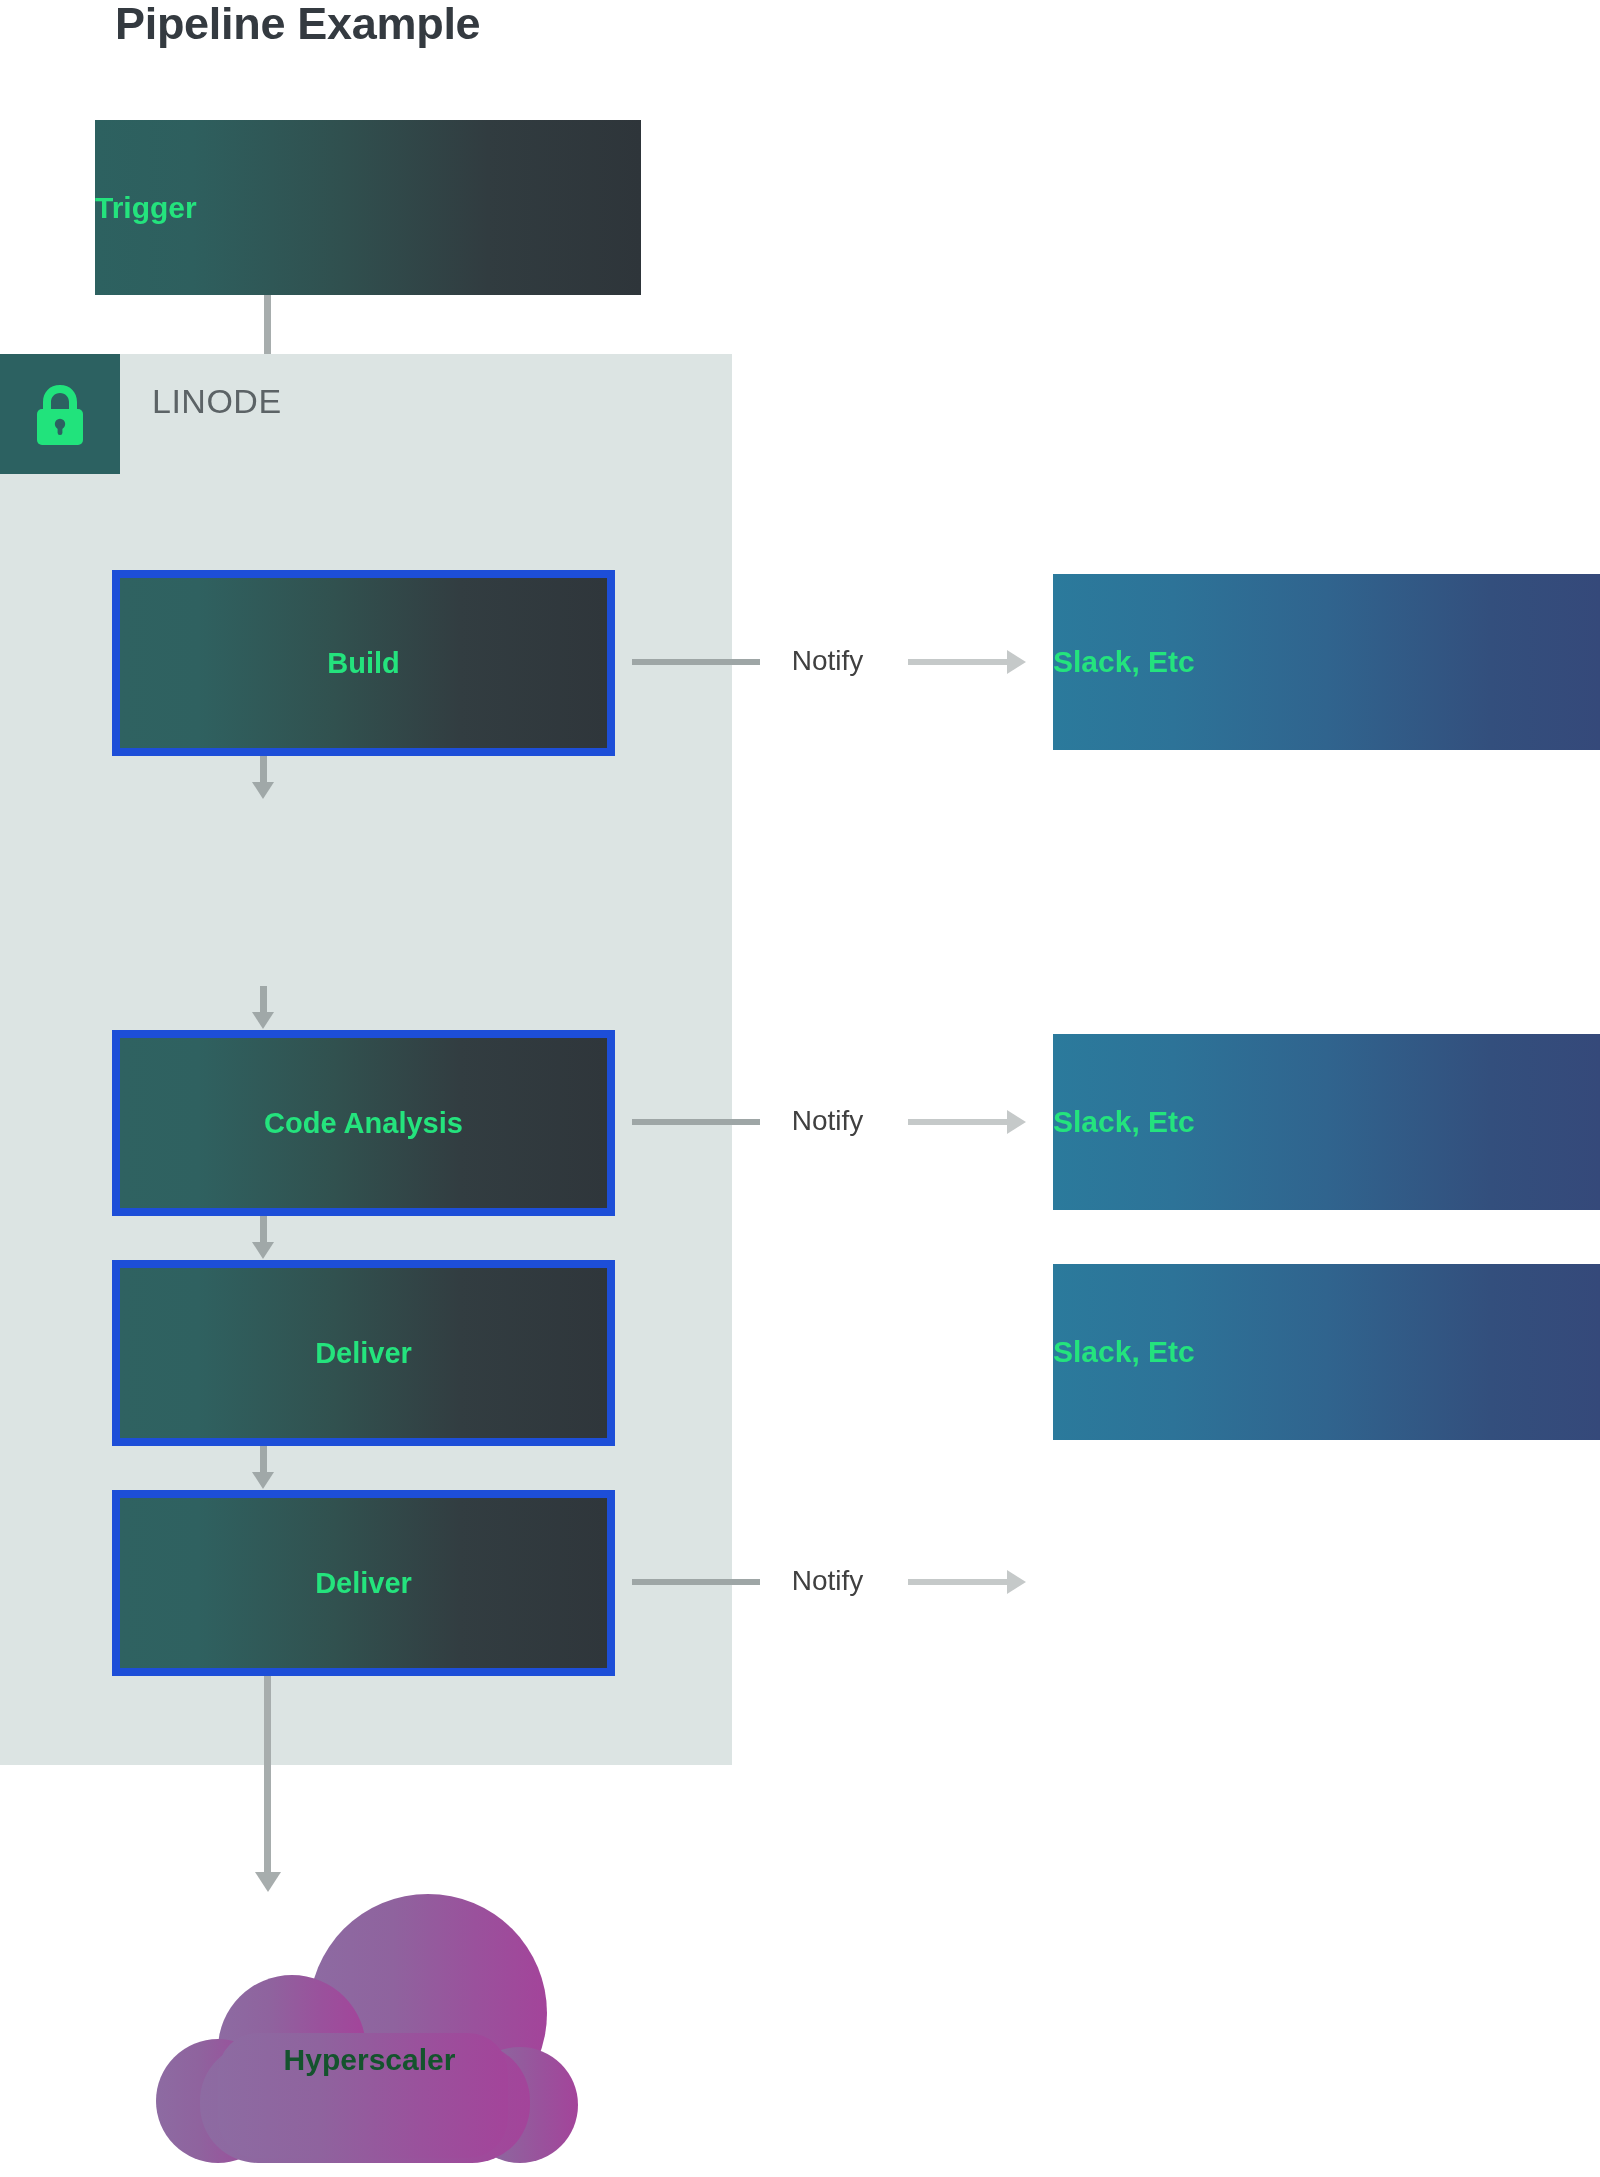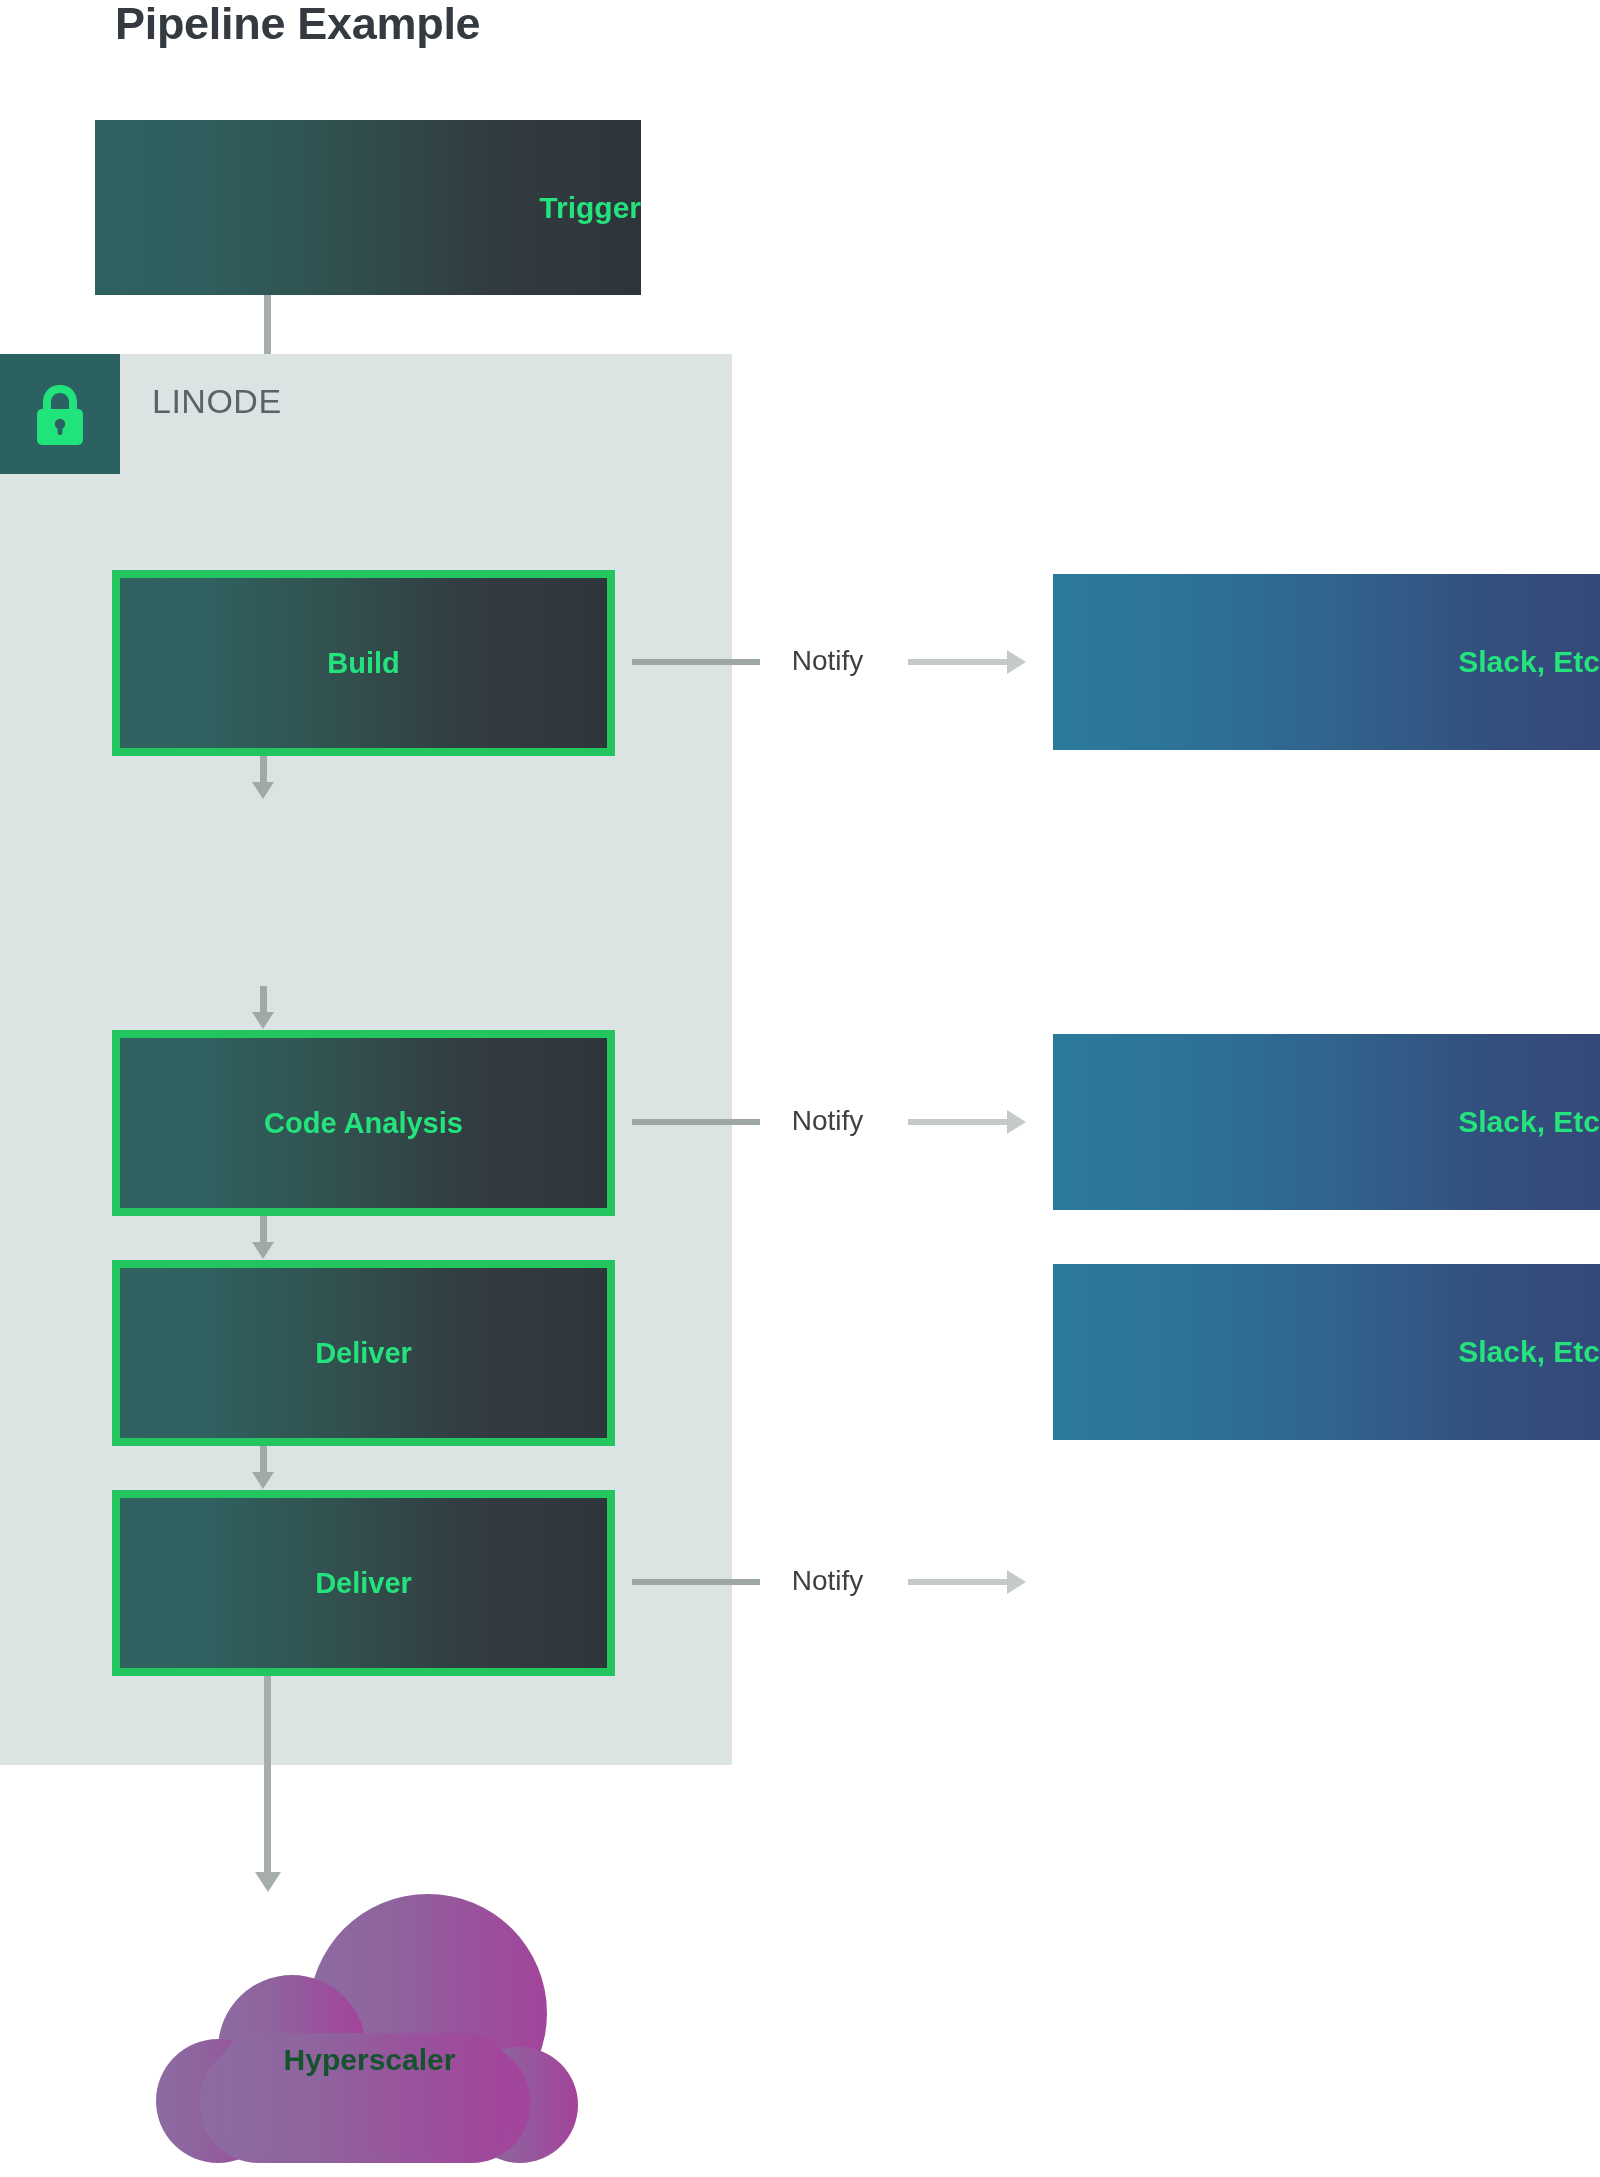--- a/index.html
+++ b/index.html
@@ -36,38 +36,38 @@
   .zone-badge svg{ display:block; }
   .zone-label{
     position:absolute; left:152px; top:382px;
     font-size:34px; font-weight:400; color:#5c6366;
     letter-spacing:0.5px; white-space:nowrap;
   }
 
   
   .node{
     position:absolute;
-    display:flex; align-items:center; justify-content:flex-end;
+    display:flex; align-items:center; justify-content:flex-start;
   }
   .node-label{
     color:#24e37d; font-weight:bold; white-space:nowrap;
     text-align:center;
   }
 
   
   .trigger{
     left:95px; top:120px; width:546px; height:175px;
     background:linear-gradient(90deg,#2d6160 0%,#2e5f5e 18%,#30504f 45%,#313c40 72%,#2e353a 100%);
   }
   .trigger .node-label{ font-size:30px; }
 
   
   .stage{
     left:112px; width:503px; height:186px;
-    background:#22c55e;
+    background:#1d4ed8;
     padding:8px;
   }
   .stage-inner{
     width:100%; height:100%;
     background:linear-gradient(90deg,#2f6261 0%,#2f6160 16%,#31514f 44%,#323d41 70%,#2f363b 100%);
     display:flex; align-items:center; justify-content:center;
   }
   .stage .node-label{ font-size:29px; }
 
   .stage-build        { top:570px; }

